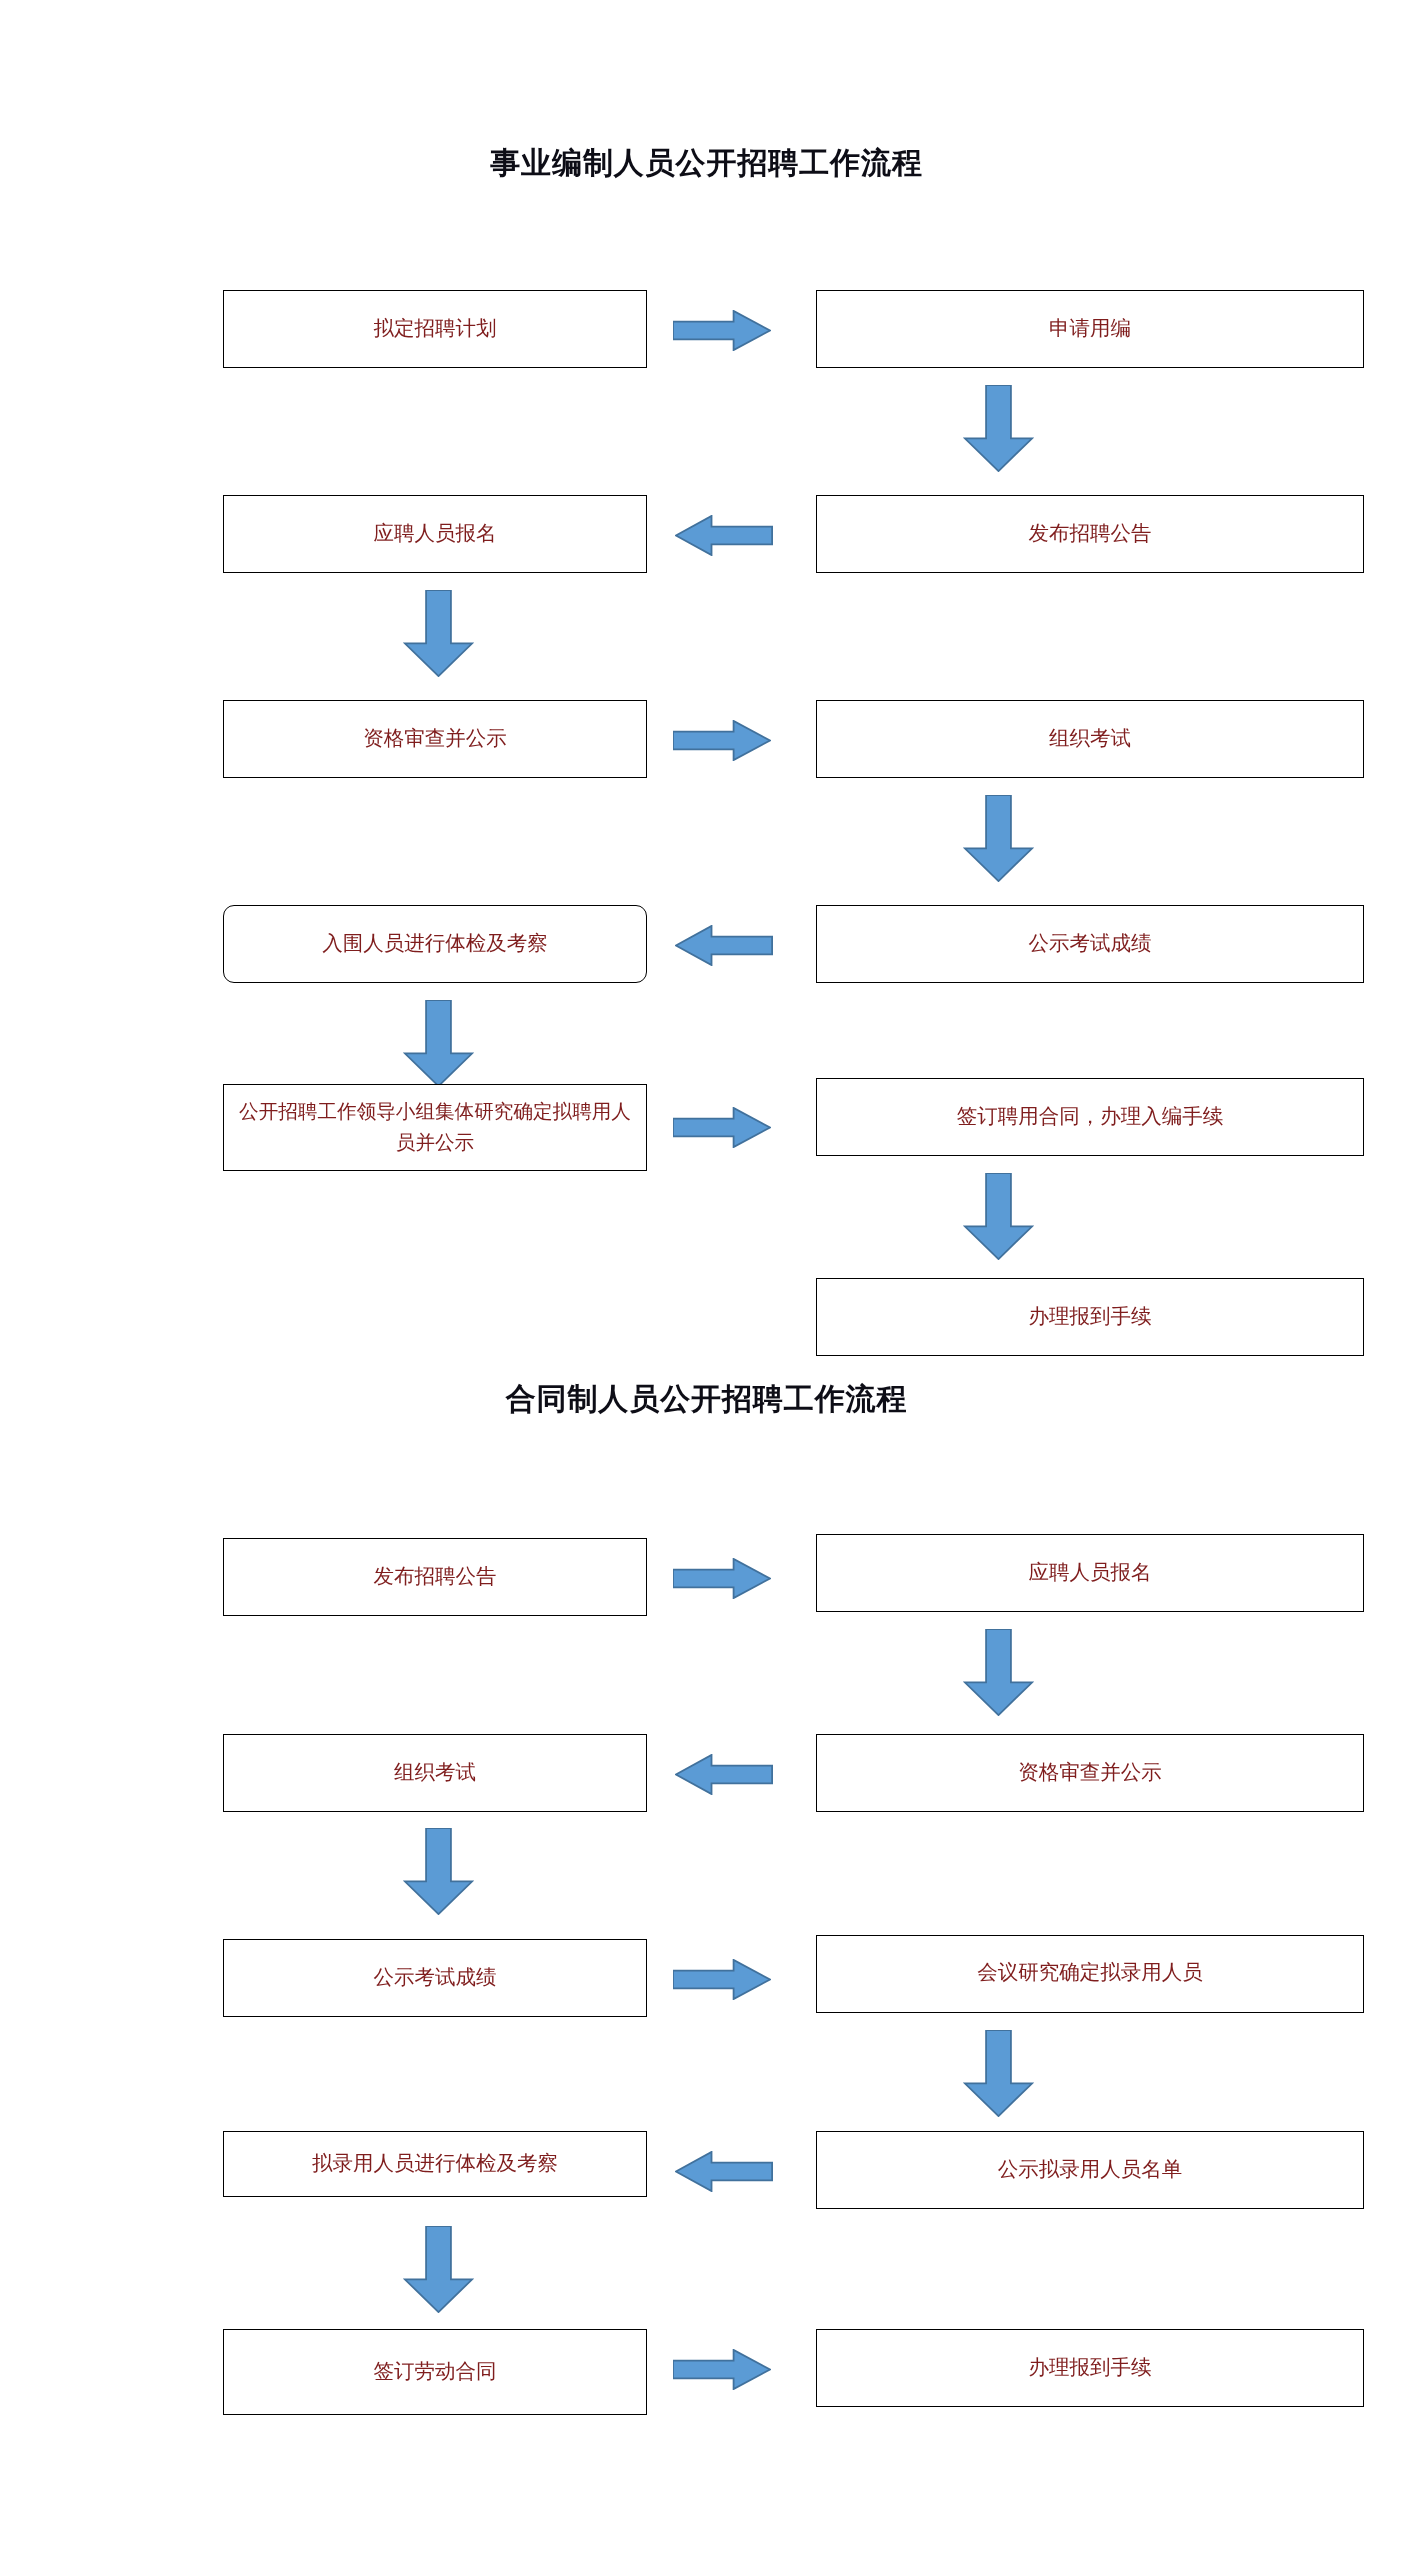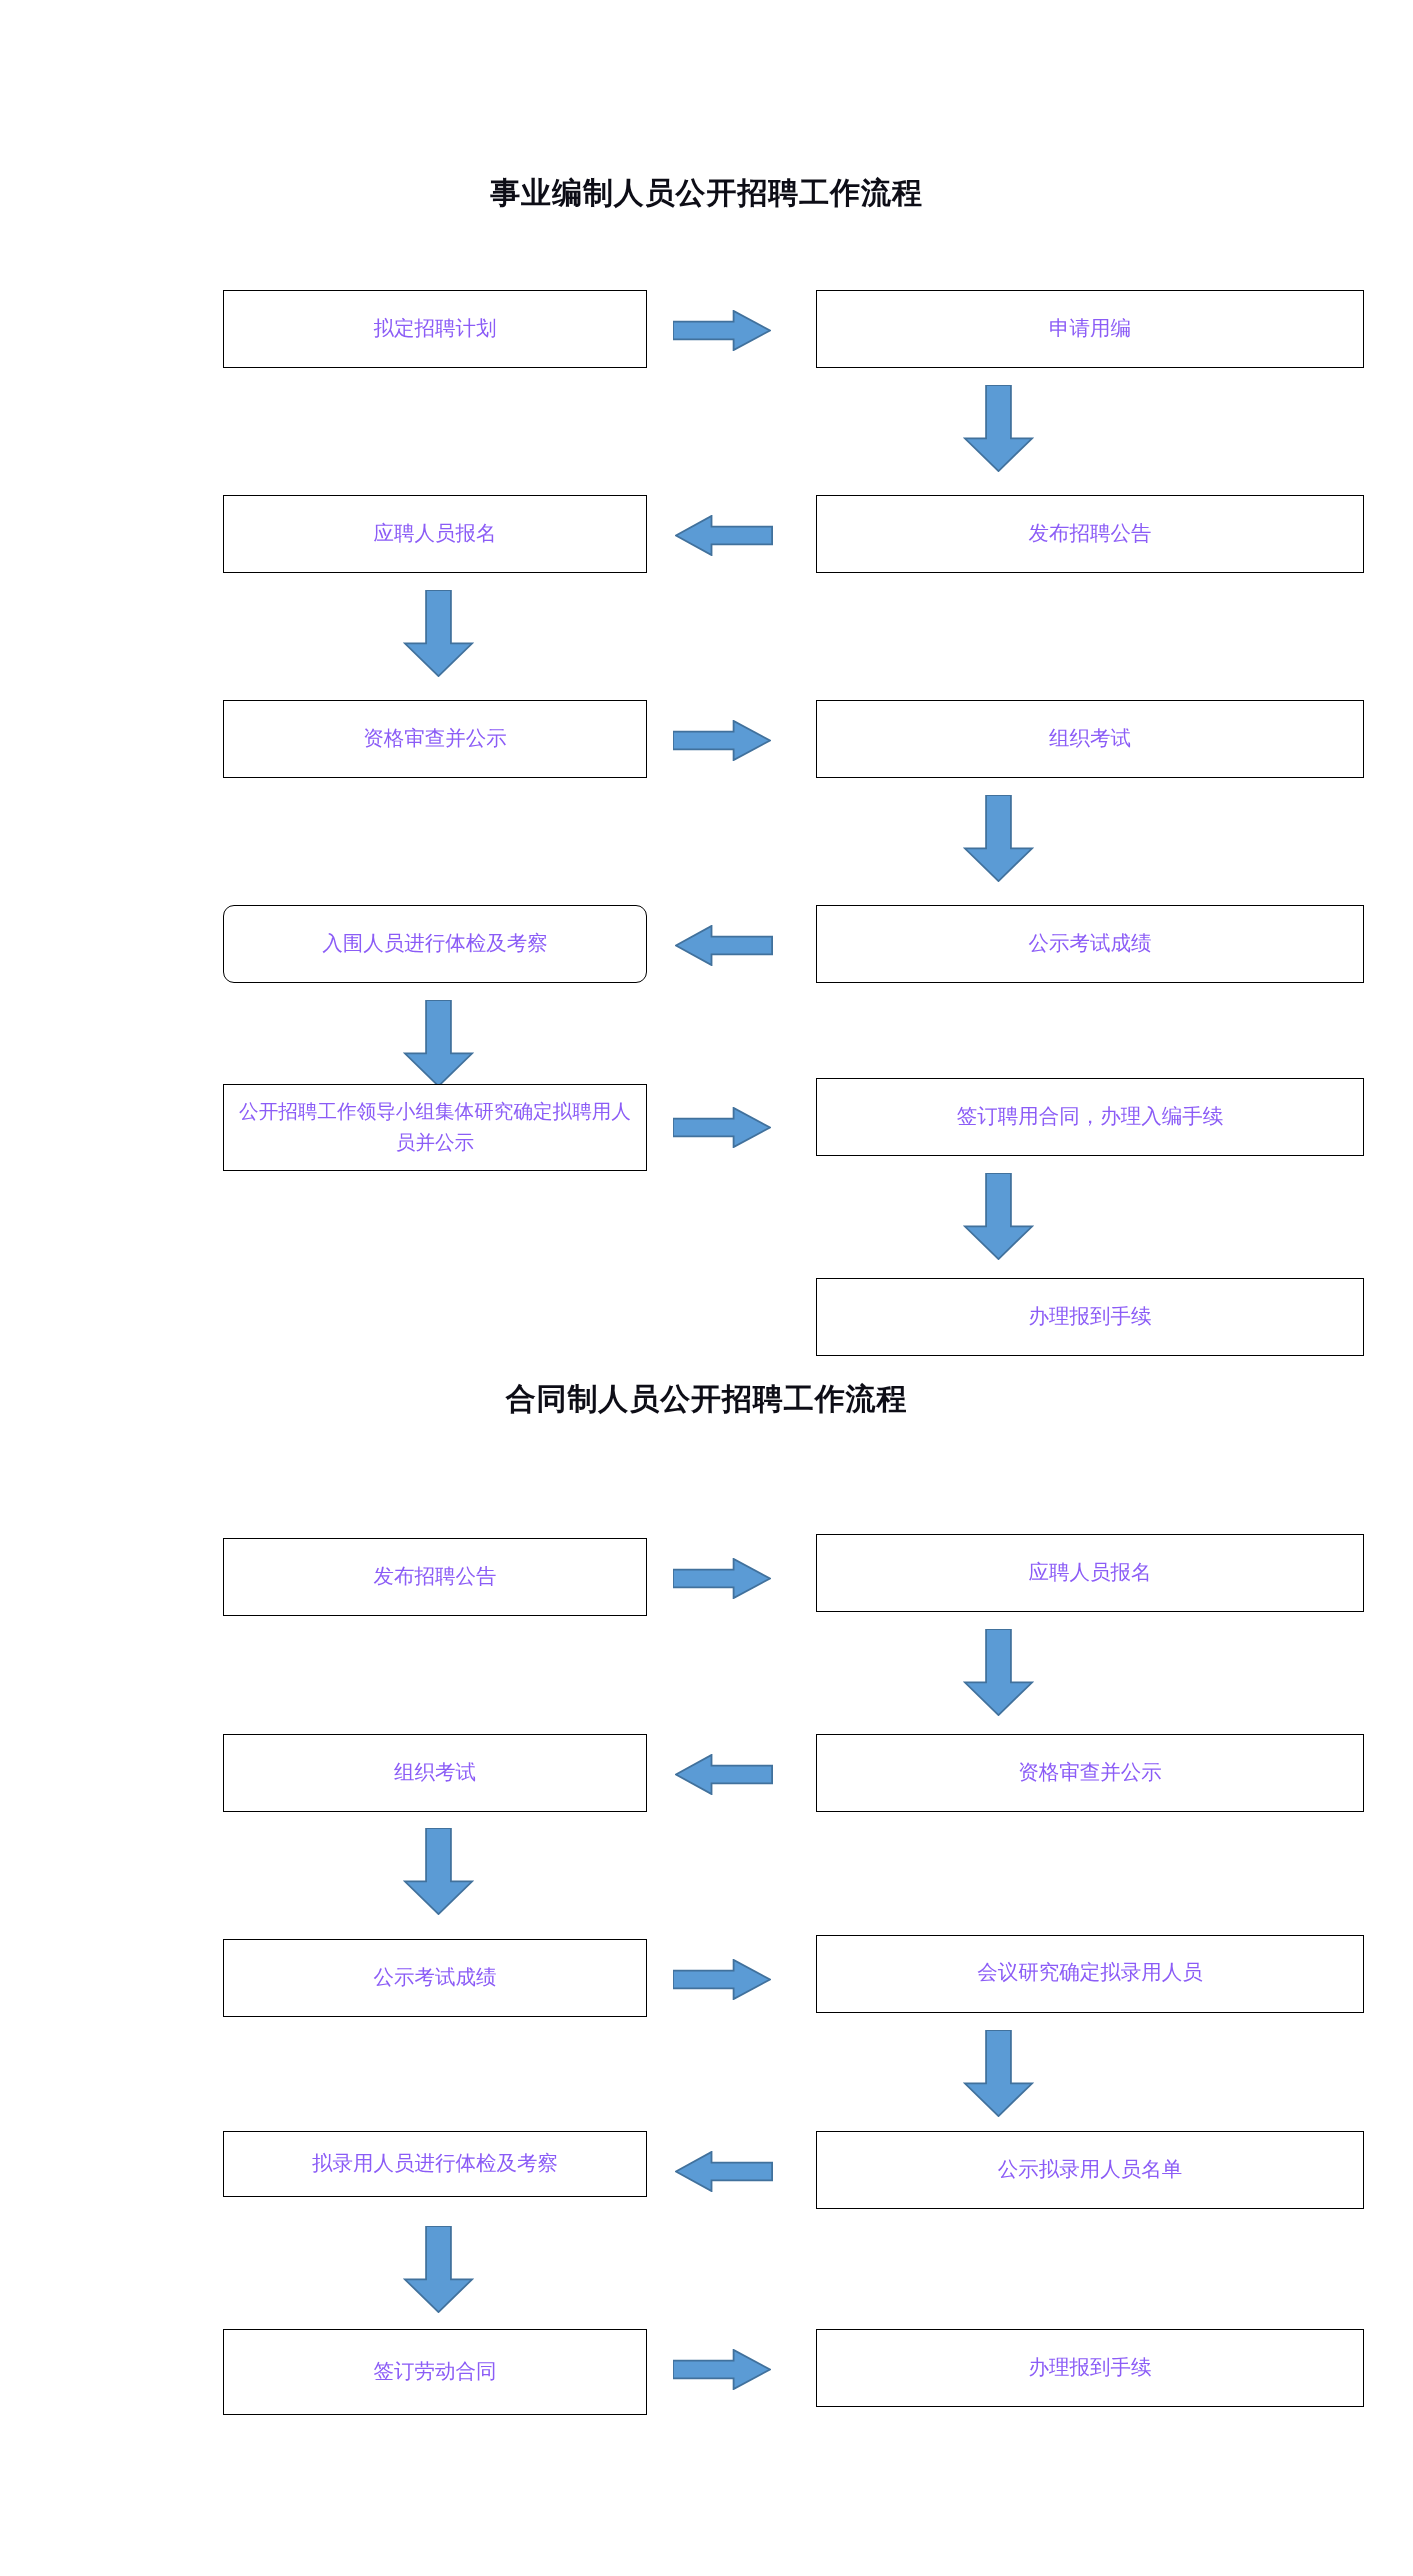--- a/index.html
+++ b/index.html
@@ -38,21 +38,21 @@
     position: absolute;
     box-sizing: border-box;
     border: 1.8px solid #000000;
     background: #ffffff;
     display: flex;
     align-items: center;
     justify-content: center;
     text-align: center;
     font-size: 20.5px;
     line-height: 1.55;
-    color: #8b5cf6;
+    color: #7f1d1d;
     padding: 3.6px 9px;
     font-family: "DejaVu Sans", "Liberation Sans", sans-serif;
   }
   .flow-box .box-text {
     display: block;
     width: 100%;
   }
 
   
   .arrow {
@@ -63,21 +63,21 @@
 
   
   .col-left  { left: 223px;  width: 424px; }
   .col-right { left: 816px;  width: 548px; }
 </style>
 </head>
 <body>
 
 <div id="page">
 
-  <div class="chart-title" style="top: 143px; margin-top: 30px;">事业编制人员公开招聘工作流程</div>
+  <div class="chart-title" style="top: 143px;">事业编制人员公开招聘工作流程</div>
 
   <div class="flow-box col-left" style="top: 290px; height: 78px;">
     <span class="box-text">拟定招聘计划</span>
   </div>
 
   <div class="arrow" style="left: 673px; top: 310px;">
     <svg width="98" height="41" viewBox="0 0 110 46">
       <polygon points="0,13 68,13 68,1 109,23 68,45 68,33 0,33" fill="#5B9BD5" stroke="#41719C" stroke-width="2"></polygon>
     </svg>
   </div>

